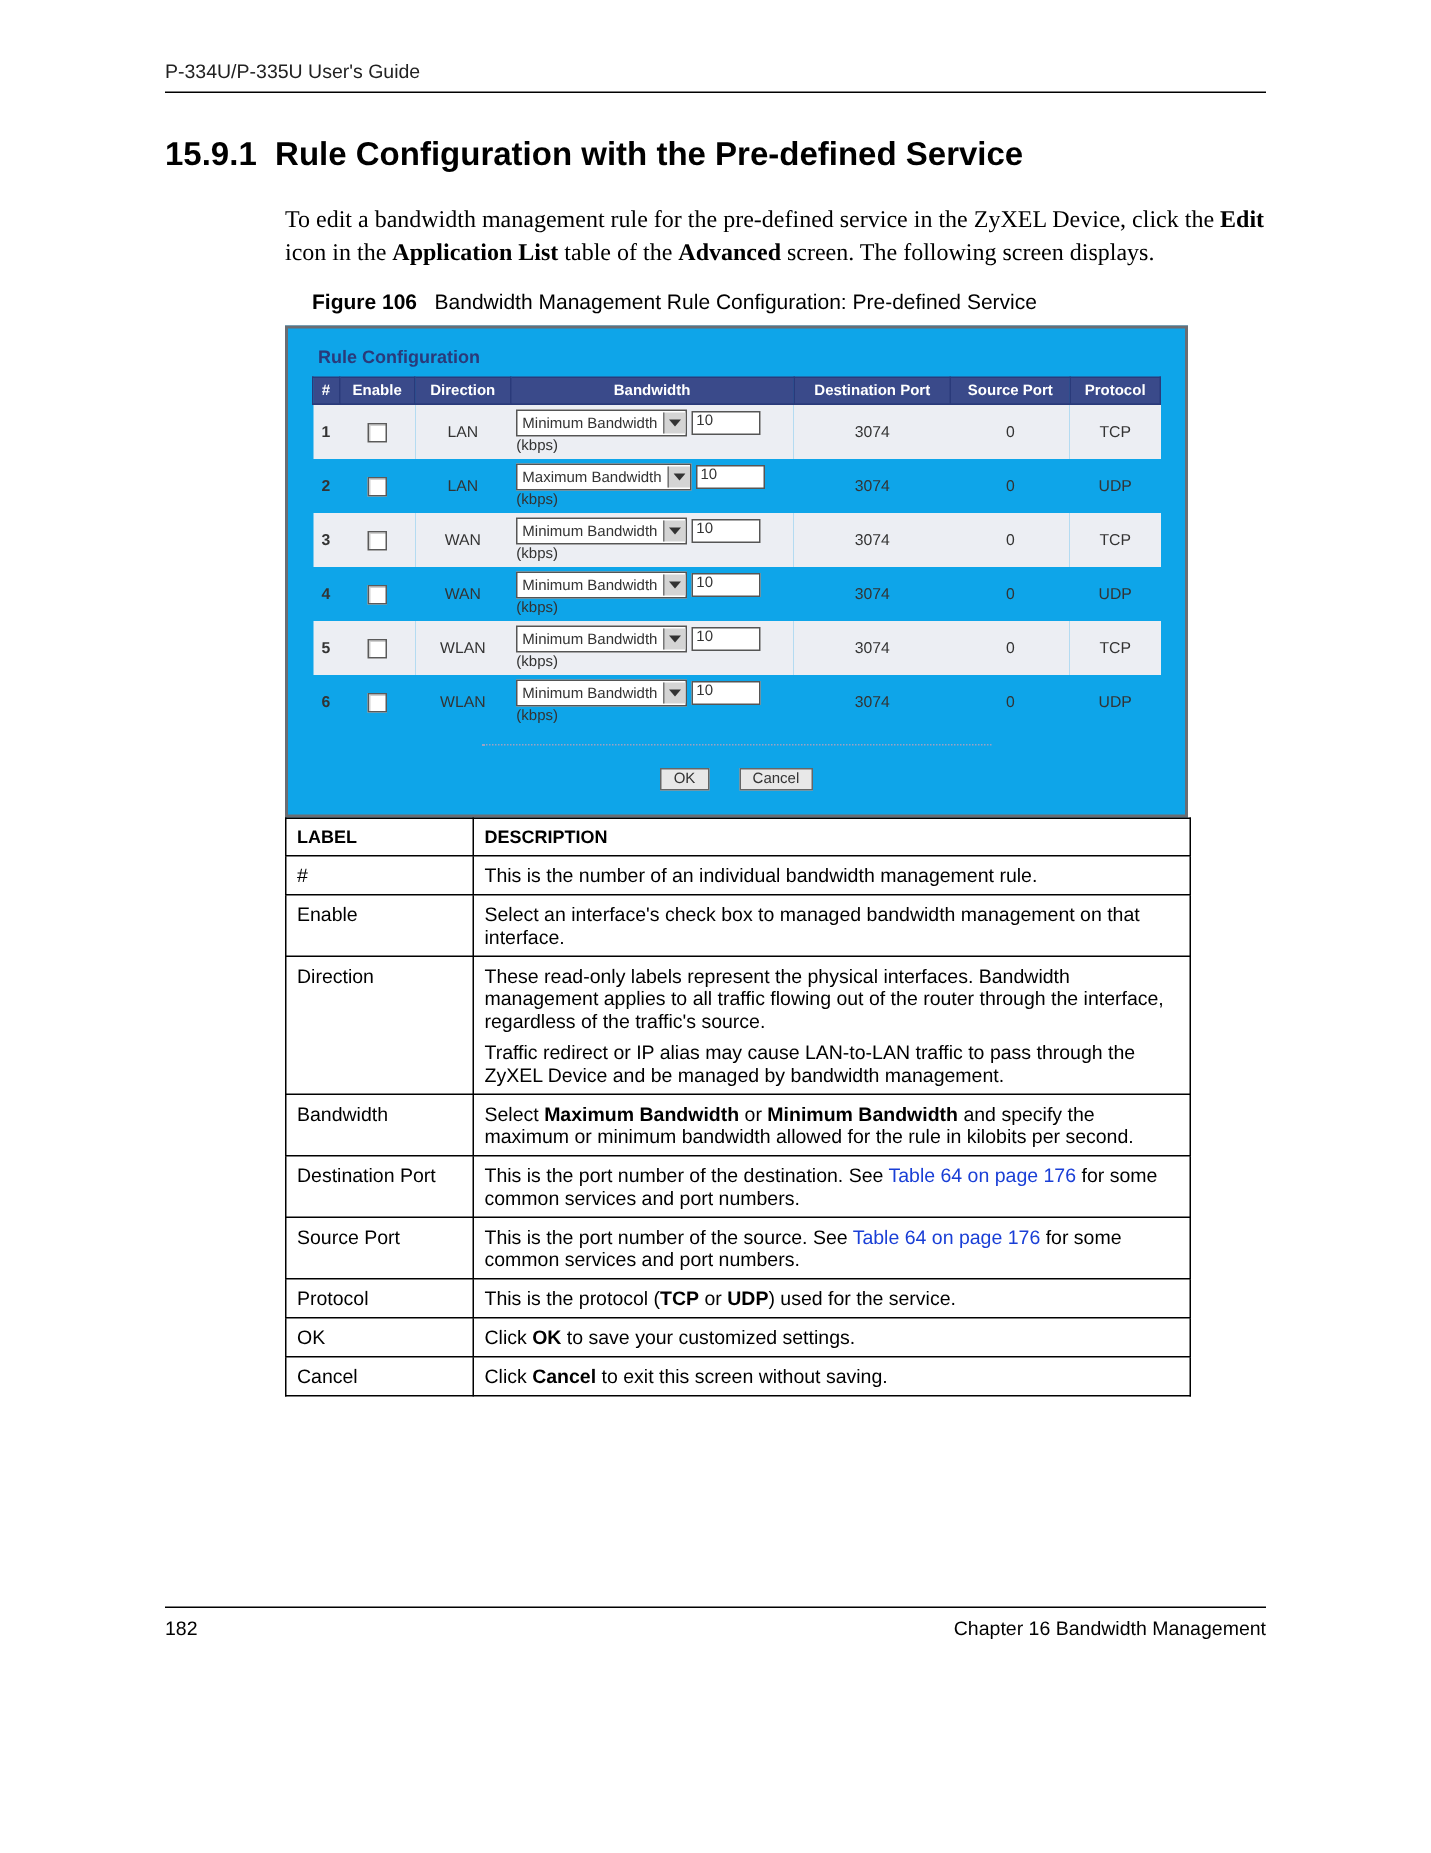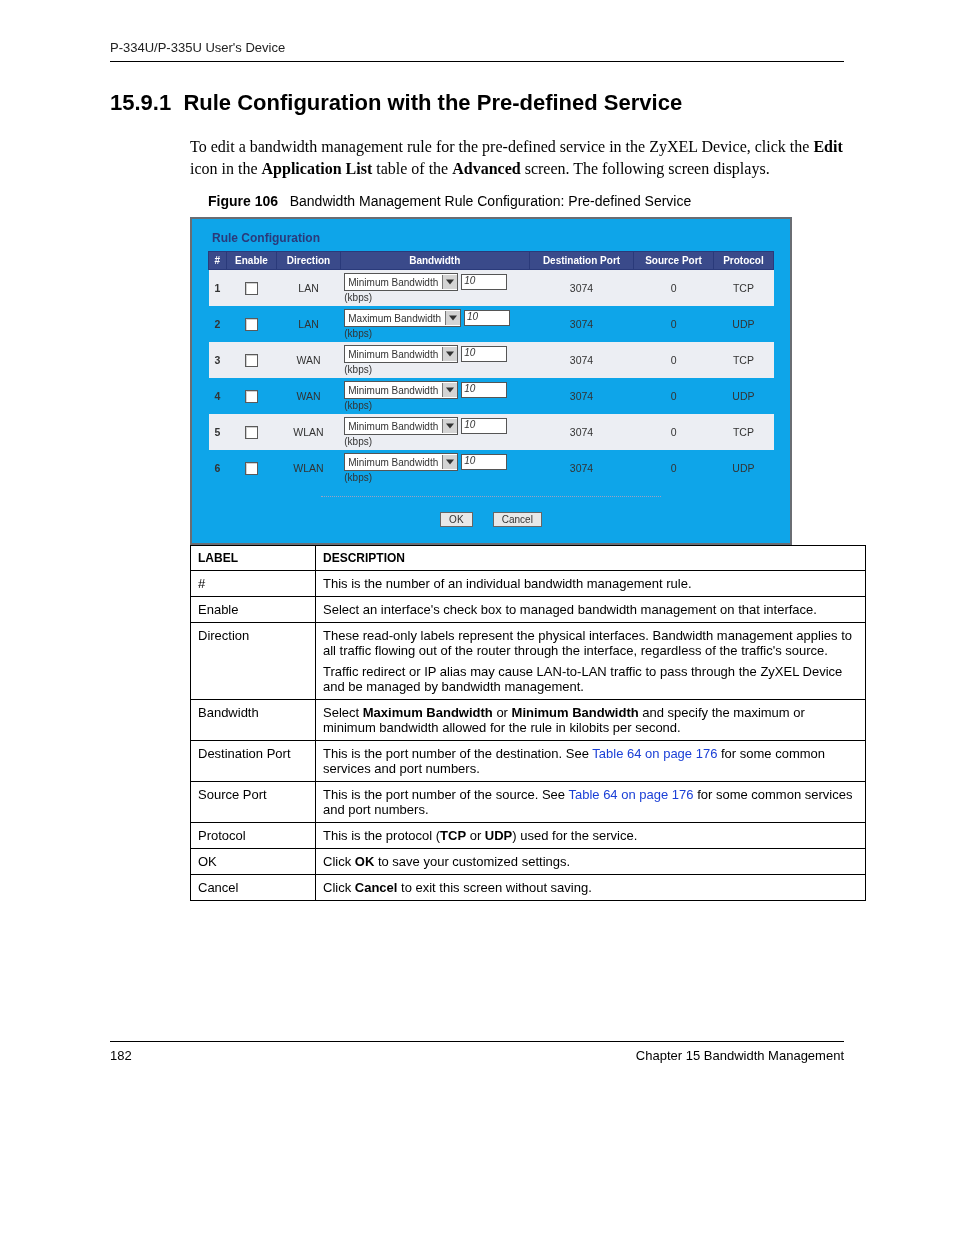--- a/index.html
+++ b/index.html
@@ -123,21 +123,20 @@
   .bw-select .sel-btn svg { width: 8px; height: 6px; }
   .bw-input {
     display: inline-block;
     border: 1px solid #555;
     background: #fff;
     width: 40px; height: 14px;
     font-size: 10px;
     padding: 0 2px;
     text-align: left;
     vertical-align: middle;
-    font-style: italic;
   }
   .unit {
     font-size: 10px;
     margin-left: 4px;
   }
   .btn-row {
     text-align: center;
     margin-top: 12px;
   }
   .dotted-top {
@@ -152,21 +151,21 @@
     font-size: 10px;
     padding: 1px 8px;
     margin: 0 8px;
     font-family: Verdana, Arial, sans-serif;
   }
 
   
   table.desc-table {
     margin-left: 80px;
     border-collapse: collapse;
-    width: 676px;
+    width: 604px;
     font-family: Arial, Helvetica, sans-serif;
     font-size: 13px;
   }
   table.desc-table th, table.desc-table td {
     border: 1px solid #000;
     padding: 5px 7px;
     text-align: left;
     vertical-align: top;
   }
   table.desc-table th {
@@ -185,21 +184,21 @@
     display: flex;
     justify-content: space-between;
   }
 </style>
 </head>
 <body>
 
 <div class="page">
 
   <div class="running-header">
-    <span>P-334U/P-335U User's Device</span>
+    <span>P-334U/P-335U User's Guide</span>
   </div>
 
   <h2 class="section-title">
     <span>15.9.1</span>&nbsp;&nbsp;<span>Rule Configuration with the Pre-defined Service</span>
   </h2>
 
   <p class="body-para">
     <span>To edit a bandwidth management rule for the pre-defined service in the ZyXEL Device, click the </span><b>Edit</b><span> icon in the </span><b>Application List</b><span> table of the </span><b>Advanced</b><span> screen. The following screen displays.</span>
   </p>
 
@@ -378,16 +377,16 @@
         </tr>
         <tr>
           <td class="label-cell">Cancel</td>
           <td>Click <b>Cancel</b> to exit this screen without saving.</td>
         </tr>
       </tbody>
   </table>
 
   <div class="footer">
     <span>182</span>
-    <span>Chapter 15 Bandwidth Management</span>
+    <span>Chapter 16 Bandwidth Management</span>
   </div>
 
 </div>
 
 </body></html>

